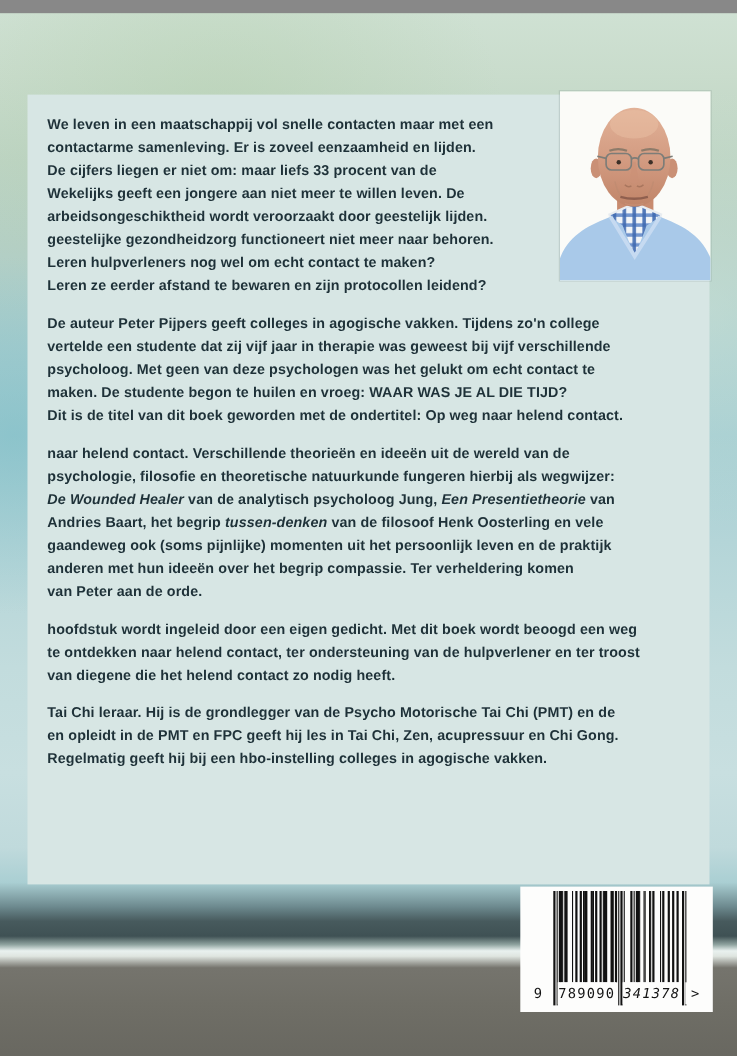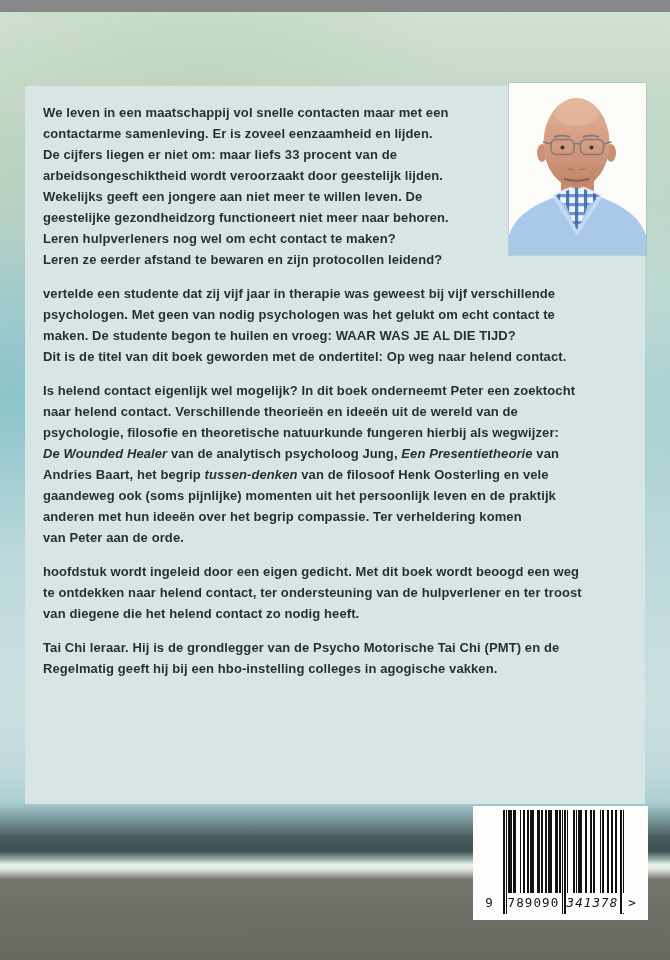--- a/index.html
+++ b/index.html
@@ -43,49 +43,50 @@
 </head>
 <body>
 
 <div class="page">
 
   <section class="panel" id="paragraphs">
       <p class="blurb">
         <span class="line"><span>We leven in een maatschappij vol snelle contacten maar met een</span></span>
         <span class="line"><span>contactarme samenleving. Er is zoveel eenzaamheid en lijden.</span></span>
         <span class="line"><span>De cijfers liegen er niet om: maar liefs 33 procent van de</span></span>
+        <span class="line"><span>Wekelijks geeft een jongere aan niet meer te willen leven. De</span></span>
         <span class="line"><span>arbeidsongeschiktheid wordt veroorzaakt door geestelijk lijden.</span></span>
-        <span class="line"><span>Wekelijks geeft een jongere aan niet meer te willen leven. De</span></span>
         <span class="line"><span>geestelijke gezondheidzorg functioneert niet meer naar behoren.</span></span>
         <span class="line"><span>Leren hulpverleners nog wel om echt contact te maken?</span></span>
         <span class="line"><span>Leren ze eerder afstand te bewaren en zijn protocollen leidend?</span></span>
       </p>
       <p class="blurb">
+        <span class="line"><span>De auteur Peter Pijpers geeft colleges in agogische vakken. Tijdens zo'n college</span></span>
         <span class="line"><span>vertelde een studente dat zij vijf jaar in therapie was geweest bij vijf verschillende</span></span>
-        <span class="line"><span>psychologen. Met geen van nodig psychologen was het gelukt om echt contact te</span></span>
+        <span class="line"><span>psycholoog. Met geen van deze psychologen was het gelukt om echt contact te</span></span>
         <span class="line"><span>maken. De studente begon te huilen en vroeg: WAAR WAS JE AL DIE TIJD?</span></span>
         <span class="line"><span>Dit is de titel van dit boek geworden met de ondertitel: Op weg naar helend contact.</span></span>
       </p>
       <p class="blurb">
-        <span class="line"><span>Is helend contact eigenlijk wel mogelijk? In dit boek onderneemt Peter een zoektocht</span></span>
         <span class="line"><span>naar helend contact. Verschillende theorieën en ideeën uit de wereld van de</span></span>
         <span class="line"><span>psychologie, filosofie en theoretische natuurkunde fungeren hierbij als wegwijzer:</span></span>
         <span class="line"><span class="it">De Wounded Healer</span><span> van de analytisch psycholoog Jung, </span><span class="it">Een Presentietheorie</span><span> van</span></span>
         <span class="line"><span>Andries Baart, het begrip </span><span class="it">tussen-denken</span><span> van de filosoof Henk Oosterling en vele</span></span>
         <span class="line"><span>gaandeweg ook (soms pijnlijke) momenten uit het persoonlijk leven en de praktijk</span></span>
         <span class="line"><span>anderen met hun ideeën over het begrip compassie. Ter verheldering komen</span></span>
         <span class="line"><span>van Peter aan de orde.</span></span>
       </p>
       <p class="blurb">
         <span class="line"><span>hoofdstuk wordt ingeleid door een eigen gedicht. Met dit boek wordt beoogd een weg</span></span>
         <span class="line"><span>te ontdekken naar helend contact, ter ondersteuning van de hulpverlener en ter troost</span></span>
         <span class="line"><span>van diegene die het helend contact zo nodig heeft.</span></span>
       </p>
       <p class="blurb">
         <span class="line"><span>Tai Chi leraar. Hij is de grondlegger van de Psycho Motorische Tai Chi (PMT) en de</span></span>
+        <span class="line"><span>en opleidt in de PMT en FPC geeft hij les in Tai Chi, Zen, acupressuur en Chi Gong.</span></span>
         <span class="line"><span>Regelmatig geeft hij bij een hbo-instelling colleges in agogische vakken.</span></span>
       </p>
     </section>
 
   <figure class="portrait">
     <svg viewBox="0 0 137 172" width="137" height="172">
       <defs>
         <linearGradient id="skin" x1="0" y1="0" x2="0" y2="1">
           <stop offset="0" stop-color="#e2b298"></stop>
           <stop offset="0.55" stop-color="#d29a80"></stop>

